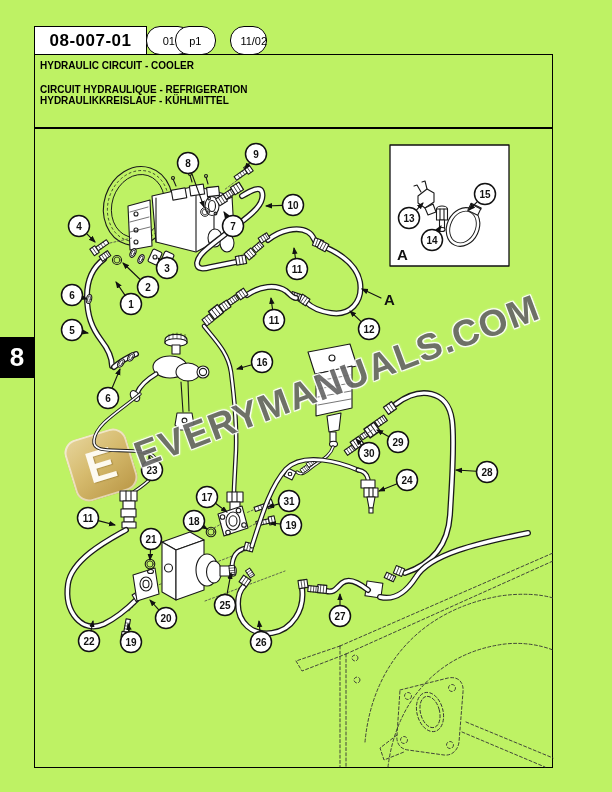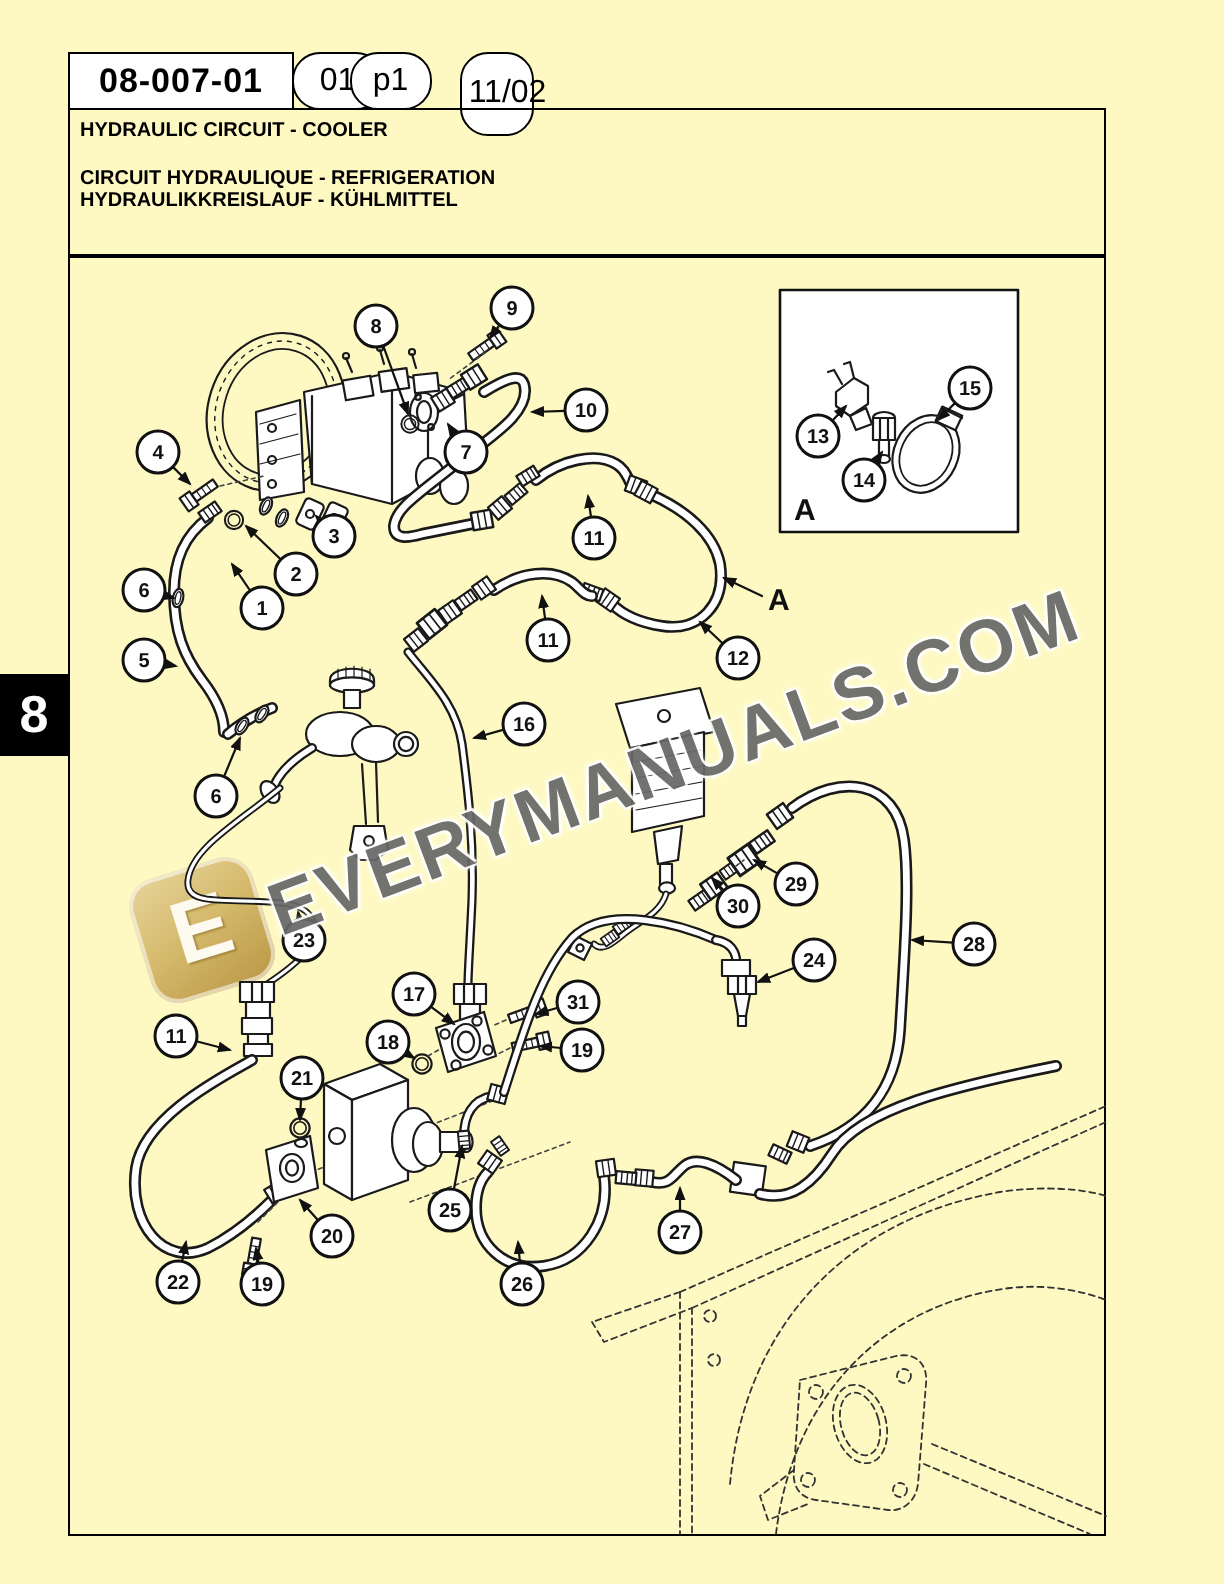--- a/index.html
+++ b/index.html
@@ -1,22 +1,22 @@
 <!DOCTYPE html>
 <html><head>
 <meta charset="utf-8">
 <style>
   html,body{margin:0;padding:0;background:#fff;}
-  #page{position:relative;width:612px;height:792px;background:#fef9c3;overflow:hidden;
+  #page{position:relative;width:612px;height:792px;background:#bef264;overflow:hidden;
         font-family:"Liberation Sans",sans-serif;color:#000;}
   .box{position:absolute;border:1.5px solid #000;box-sizing:border-box;background:transparent;}
   .hcell{position:absolute;border:1.5px solid #000;box-sizing:border-box;display:flex;
          align-items:center;justify-content:center;background:#fff;}
   #doc-num{font-size:17px;font-weight:bold;letter-spacing:.5px;}
-  .hsmall{font-size:16px;border-radius:14px;}
+  .hsmall{font-size:11px;border-radius:14px;}
   .title-line{position:absolute;left:40px;font-size:10px;font-weight:bold;white-space:nowrap;}
   #tab8{position:absolute;left:0;top:337px;width:34px;height:41px;background:#000;color:#fff;
         display:flex;align-items:center;justify-content:center;font-size:26px;font-weight:bold;z-index:4;}
   #wm-logo{position:absolute;left:69px;top:433px;width:64px;height:64px;border-radius:14px;
            transform:rotate(-17deg);z-index:1;display:flex;align-items:center;justify-content:center;
            background:linear-gradient(155deg,#e6d49b 0%,#d6bb6e 45%,#ba9746 100%);
            box-shadow:0 0 0 2px rgba(255,255,255,.55) inset;}
   #wm-logo span{font-size:44px;font-weight:bold;color:#fdfaf0;text-shadow:1px 1px 1px rgba(120,90,20,.45);}
   #wm-text{position:absolute;left:136px;top:436px;transform-origin:0 50%;transform:rotate(-20.5deg);
            font-size:37px;font-weight:bold;letter-spacing:1.5px;color:#686868;white-space:nowrap;
@@ -49,21 +49,21 @@
 
   <div class="hcell" style="left:34px;top:26px;width:113px;height:29px;">
     <span id="doc-num">08-007-01</span>
   </div>
   <div class="hcell hsmall" style="left:145.5px;top:26px;width:46.5px;height:29px;">
     <span>01</span>
   </div>
   <div class="hcell hsmall" style="left:175px;top:26px;width:40.5px;height:29px;">
     <span>p1</span>
   </div>
-  <div class="hcell hsmall" style="left:229.5px;top:26px;width:37.5px;height:42px;padding-left:11px;">
+  <div class="hcell hsmall" style="left:229.5px;top:26px;width:37.5px;height:29px;padding-left:11px;">
     <span>11/02</span>
   </div>
 
   <div class="box" style="left:34px;top:53.5px;width:519px;height:75px;"></div>
   <div class="title-line" style="top:60px;text-align:right;">HYDRAULIC CIRCUIT - COOLER</div>
   <div class="title-line" style="top:84px;">CIRCUIT HYDRAULIQUE - REFRIGERATION</div>
   <div class="title-line" style="top:95px;">HYDRAULIKKREISLAUF - KÜHLMITTEL</div>
 
   <div class="box" style="left:34px;top:127px;width:519px;height:641px;"></div>
 

